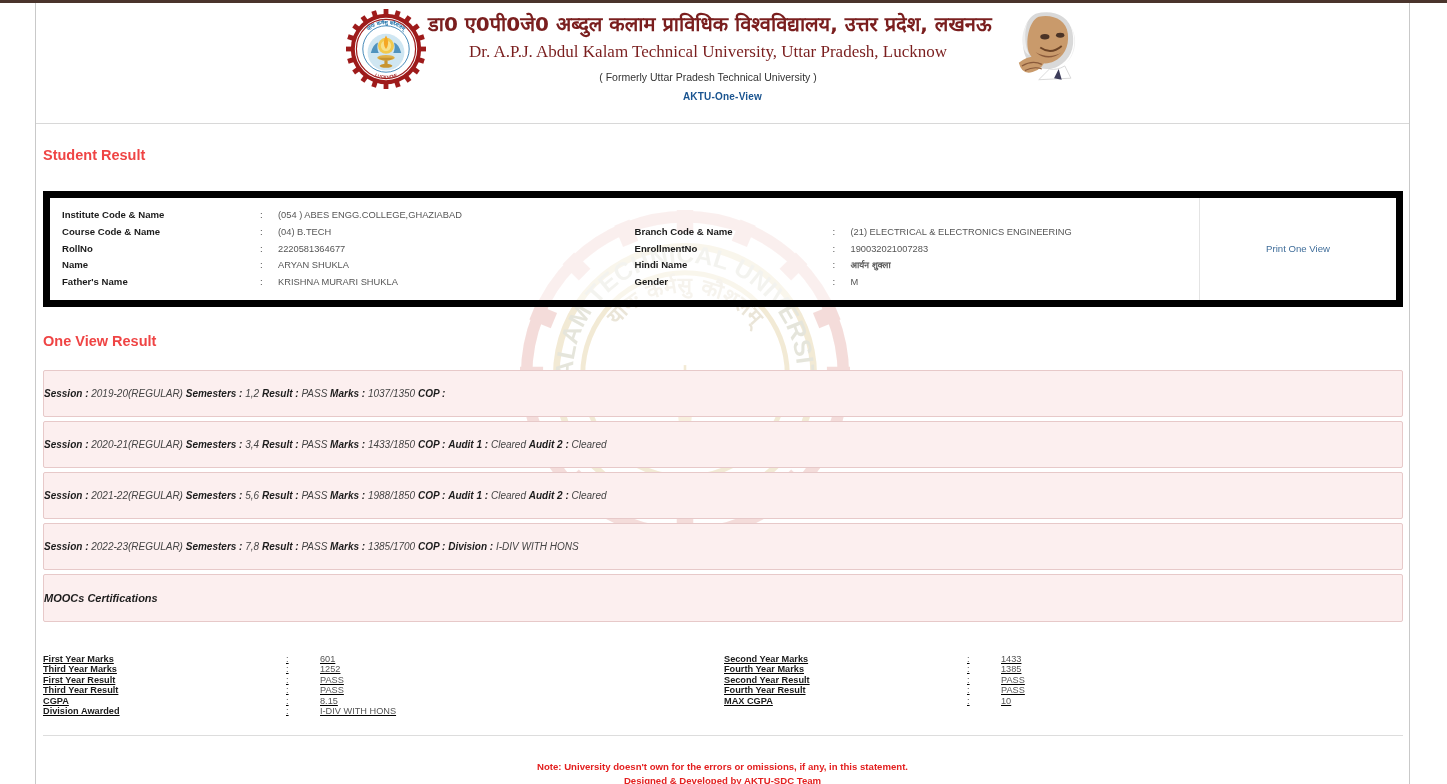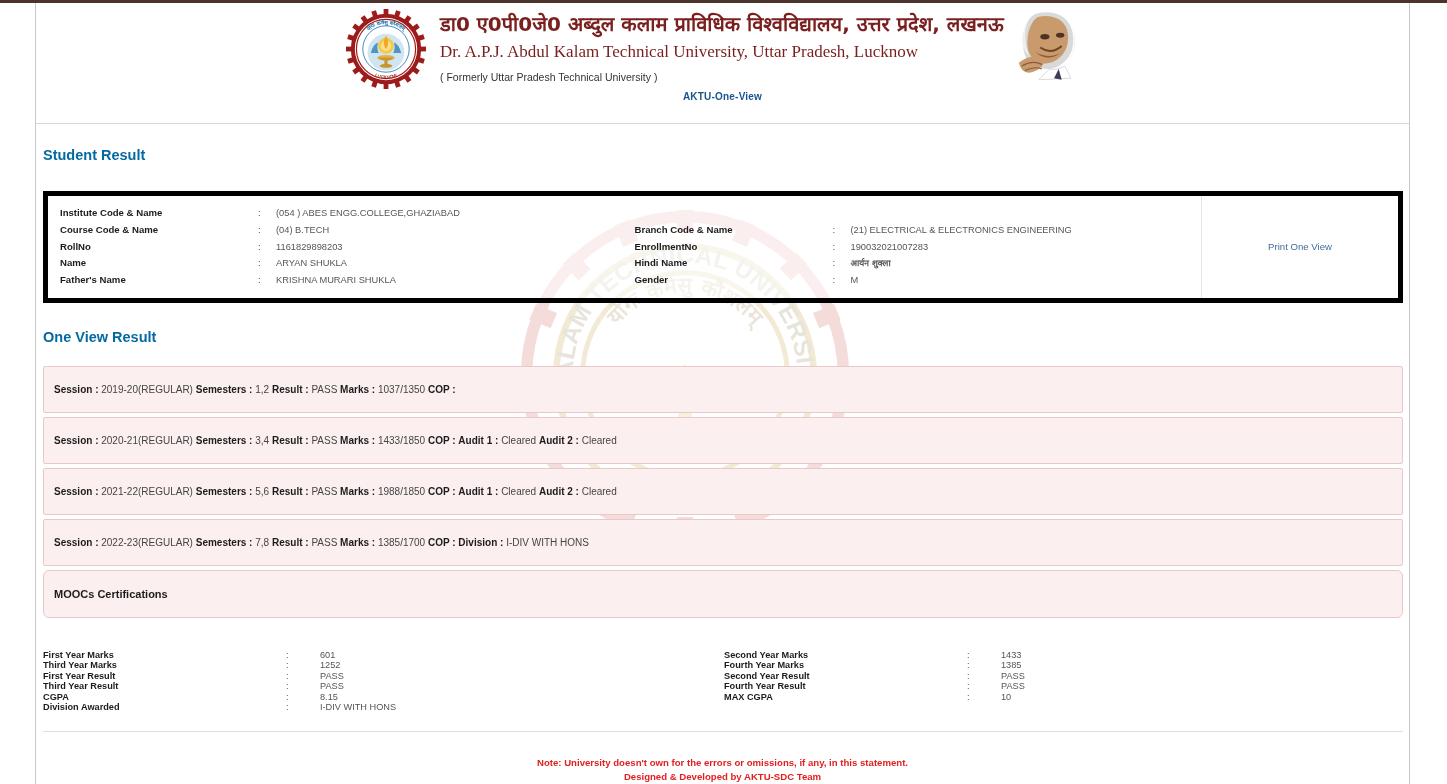--- a/index.html
+++ b/index.html
@@ -78,23 +78,24 @@
   }
   .kalam-photo {
     position: absolute;
     left: 969px;
     top: 2px;
     width: 92px;
     height: 74px;
   }
   .title-block {
     position: absolute;
-    left: 404px;
+    left: 392px;
     top: 4px;
     width: 560px;
+    text-align: center;
   }
   .title-hi {
     font-family: "DejaVu Sans", "Liberation Sans", sans-serif;
     font-size: 20px;
     font-weight: bold;
     color: #7a1e1e;
     line-height: 1.35;
     white-space: nowrap;
   }
   .title-en {
@@ -132,30 +133,30 @@
     height: 1px;
     background: #d8d8d8;
   }
 
   
   .section-title {
     position: relative;
     z-index: 2;
     font-size: 14.5px;
     font-weight: bold;
-    color: #0369a1;
+    color: #ef4444;
     margin: 0;
     padding: 0;
   }
 
   
   .details-wrap {
     position: relative;
     z-index: 2;
-    border: 5px solid #000000;
+    border: 7px solid #000000;
     background: rgba(255,255,255,0.55);
     display: flex;
   }
   .details-cols {
     flex: 1 1 auto;
     display: flex;
     border-right: 1px solid #e4e4e4;
   }
   .details-col {
     width: 50%;
@@ -206,38 +207,38 @@
     cursor: pointer;
   }
 
   
   .result-row {
     position: relative;
     z-index: 2;
     background: #fcefef;
     border: 1px solid #e7c9c9;
     border-radius: 2px;
-    padding: 0 10px;
+    padding: 0 0;
     height: 45px;
     display: flex;
     align-items: center;
     margin-bottom: 4px;
+    font-style: italic;
   }
   .result-row .rtext {
     font-size: 10px;
     color: #444444;
     white-space: nowrap;
   }
   .result-row .rtext b {
     color: #1c1c1c;
     font-weight: bold;
   }
   .moocs-row {
     height: 46px;
-    border-radius: 6px;
   }
   .moocs-row .rtext { font-size: 11px; }
 
   
   .summary {
     position: relative;
     z-index: 2;
     display: flex;
     padding-top: 6px;
   }
@@ -447,21 +448,21 @@
               <span class="dvalue">(054 ) ABES ENGG.COLLEGE,GHAZIABAD</span>
             </div>
             <div class="drow">
               <span class="dlabel">Course Code &amp; Name</span>
               <span class="dcolon">:</span>
               <span class="dvalue">(04) B.TECH</span>
             </div>
             <div class="drow">
               <span class="dlabel">RollNo</span>
               <span class="dcolon">:</span>
-              <span class="dvalue">1161829898203</span>
+              <span class="dvalue">2220581364677</span>
             </div>
             <div class="drow">
               <span class="dlabel">Name</span>
               <span class="dcolon">:</span>
               <span class="dvalue">ARYAN SHUKLA</span>
             </div>
             <div class="drow">
               <span class="dlabel">Father's Name</span>
               <span class="dcolon">:</span>
               <span class="dvalue">KRISHNA MURARI SHUKLA</span>
@@ -525,21 +526,21 @@
       <div class="result-row">
         <span class="rtext"><b>Session :</b> <span>2022-23(REGULAR)</span> <b>Semesters :</b> <span>7,8</span> <b>Result :</b> <span>PASS</span> <b>Marks :</b> <span>1385/1700</span> <b>COP :</b> <span></span> <b>Division :</b> <span>I-DIV WITH HONS</span> <b></b> <span></span></span>
       </div>
 
       <div class="result-row moocs-row">
         <span class="rtext"><b>MOOCs Certifications</b></span>
       </div>
 
     </div>
 
-    <div style="position:relative;z-index:2;margin:26px 6px 0 7px;">
+    <div style="position:relative;z-index:2;margin:26px 6px 0 7px;text-decoration:underline;">
       <div class="summary">
 
         <div class="summary-col left">
           <div class="srow">
             <span class="slabel">First Year Marks</span>
             <span class="scolon">:</span>
             <span class="svalue">601</span>
           </div>
           <div class="srow">
             <span class="slabel">Third Year Marks</span>

